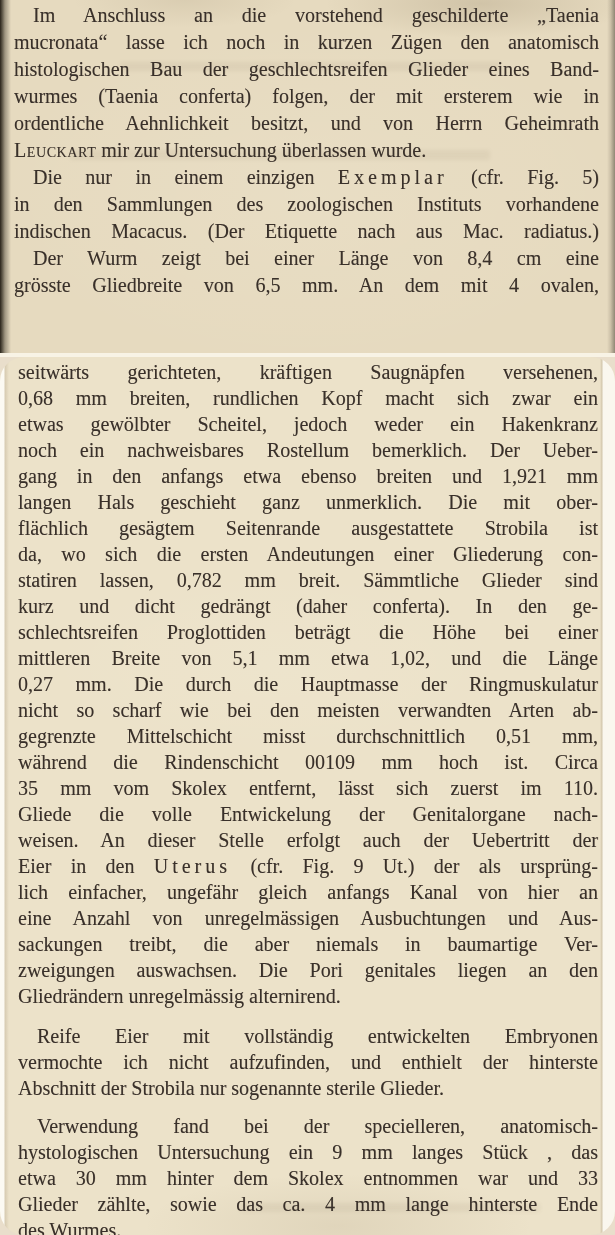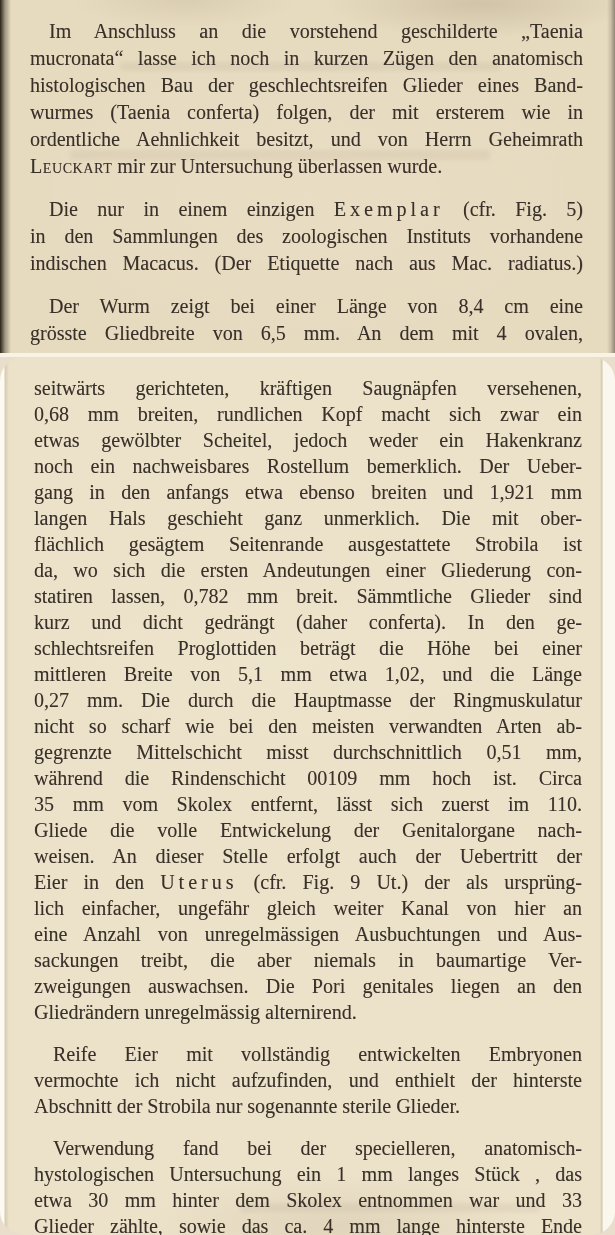--- a/index.html
+++ b/index.html
@@ -45,21 +45,21 @@
     position: absolute; left: 0; top: 0; bottom: 0; width: 9px;
     background: linear-gradient(to right, #fcfaf3 0px, #fcfaf3 4px, rgba(120,100,72,0.18) 5px, rgba(120,100,72,0) 9px);
   }
   .block-lower .edge-right {
     position: absolute; right: 0; top: 0; bottom: 0; width: 15px;
     background: linear-gradient(to left, #faf7ee 0px, #faf7ee 12px, rgba(140,124,94,0.28) 13px, rgba(140,124,94,0) 15px);
   }
   .text-col { position: absolute; top: 2px; }
   .block-upper .text-col { left: 14px; right: 16px; line-height: 27px; }
   .block-lower .text-col { left: 18px; right: 17px; line-height: 26px; }
-  .para { margin: 16px; }
+  .para { margin: 0; }
   .line {
     font-size: 20px;
     text-align: justify;
     text-align-last: justify;
     white-space: normal;
     text-shadow: 0.3px 0.3px 0 rgba(56,46,38,0.30);
   }
   .line.no-just { text-align-last: left; }
   .line.indent { text-indent: 19px; }
   .smallcaps { font-variant: small-caps; letter-spacing: 0.6px; }
@@ -124,34 +124,34 @@
           <div class="line"><span>schlechtsreifen Proglottiden beträgt die Höhe bei einer</span></div>
           <div class="line"><span>mittleren Breite von 5,1 mm etwa 1,02, und die Länge</span></div>
           <div class="line"><span>0,27 mm.  Die durch die Hauptmasse der Ringmuskulatur</span></div>
           <div class="line"><span>nicht so scharf wie bei den meisten verwandten Arten ab-</span></div>
           <div class="line"><span>gegrenzte Mittelschicht misst durchschnittlich 0,51 mm,</span></div>
           <div class="line"><span>während die Rindenschicht 00109 mm hoch ist.  Circa</span></div>
           <div class="line"><span>35 mm vom Skolex entfernt, lässt sich zuerst im 110.</span></div>
           <div class="line"><span>Gliede die volle Entwickelung der Genitalorgane nach-</span></div>
           <div class="line"><span>weisen.  An dieser Stelle erfolgt auch der Uebertritt der</span></div>
           <div class="line"><span>Eier in den </span><span class="spaced">Uterus</span><span> (cfr. Fig. 9 Ut.) der als ursprüng-</span></div>
-          <div class="line"><span>lich einfacher, ungefähr gleich weiter Kanal von hier an</span></div>
+          <div class="line"><span>lich einfacher, ungefähr gleich anfangs Kanal von hier an</span></div>
           <div class="line"><span>eine Anzahl von unregelmässigen Ausbuchtungen und Aus-</span></div>
           <div class="line"><span>sackungen treibt, die aber niemals in baumartige Ver-</span></div>
           <div class="line"><span>zweigungen auswachsen.  Die Pori genitales liegen an den</span></div>
           <div class="line no-just"><span>Gliedrändern unregelmässig alternirend.</span></div>
         </div>
         <div class="para" style="margin-top: 14px;">
           <div class="line indent"><span>Reife Eier mit vollständig entwickelten Embryonen</span></div>
           <div class="line"><span>vermochte ich nicht aufzufinden, und enthielt der hinterste</span></div>
           <div class="line no-just"><span>Abschnitt der Strobila nur sogenannte sterile Glieder.</span></div>
         </div>
         <div class="para" style="margin-top: 12px;">
           <div class="line indent"><span>Verwendung fand bei der specielleren, anatomisch-</span></div>
-          <div class="line"><span>hystologischen Untersuchung ein 1 mm langes Stück , das</span></div>
+          <div class="line"><span>hystologischen Untersuchung ein 9 mm langes Stück , das</span></div>
           <div class="line"><span>etwa 30 mm hinter dem Skolex entnommen war und 33</span></div>
           <div class="line"><span>Glieder zählte, sowie das ca. 4 mm lange hinterste Ende</span></div>
           <div class="line no-just"><span>des Wurmes.</span></div>
         </div>
       </div>
   </section>
 
 </div>
 
 </body></html>

